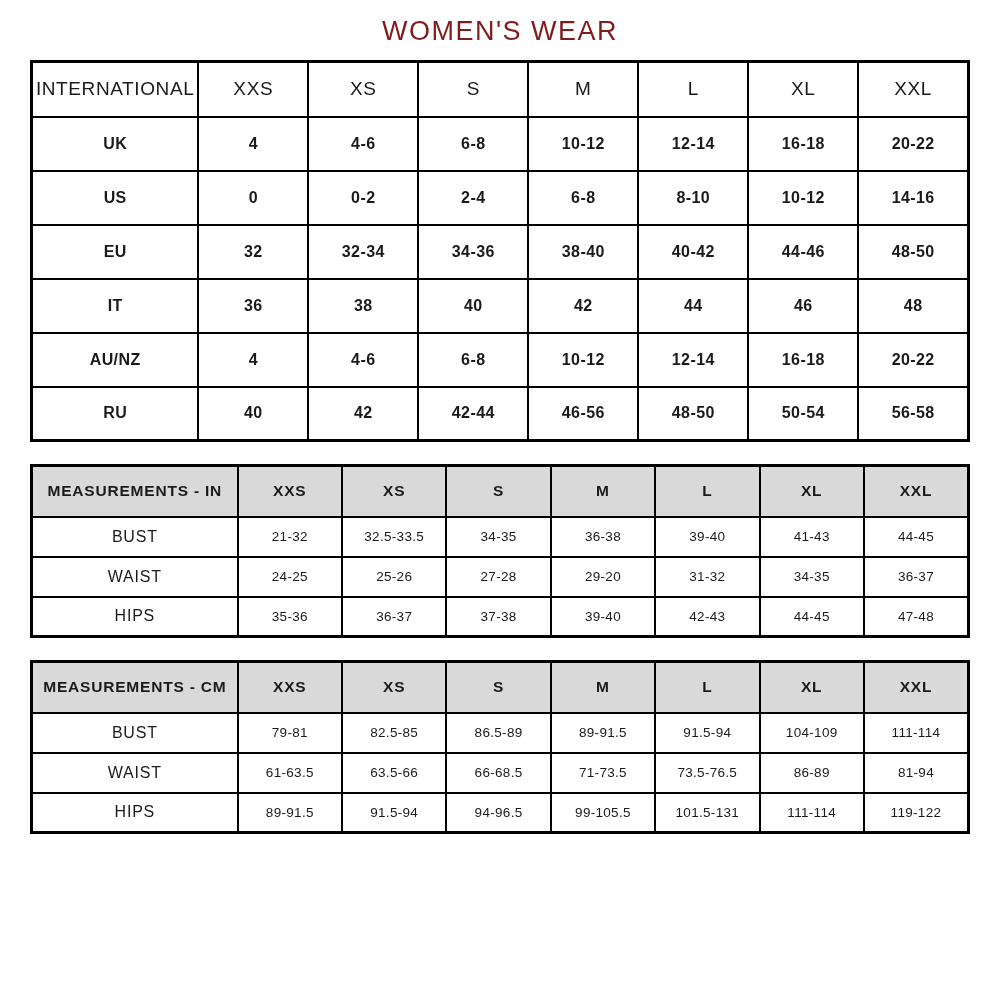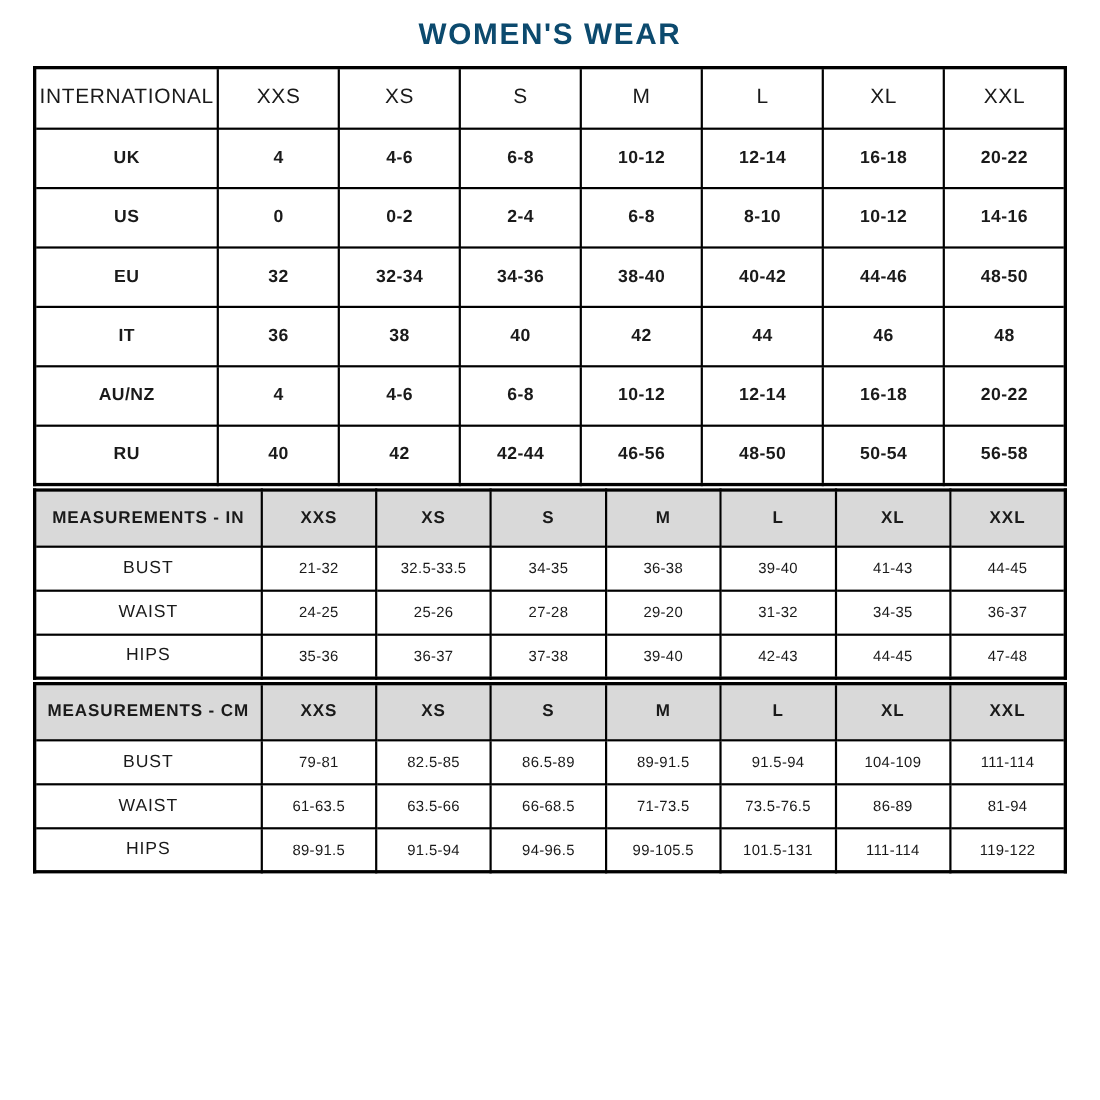--- a/index.html
+++ b/index.html
@@ -11,25 +11,25 @@
   }
   .page {
     width: 1000px;
     height: 1000px;
     padding: 0 30px;
     background: #ffffff;
   }
   .page-title {
     text-align: center;
     font-size: 27px;
-    font-weight: bold;
+    font-weight: normal;
     letter-spacing: 1.5px;
     margin: 0;
     padding: 16px 0 13px 0;
-    color: #0c4a6e;
+    color: #7f1d1d;
   }
   table {
     width: 100%;
     border-collapse: collapse;
     table-layout: fixed;
     border: 3px solid #000000;
   }
   th, td {
     border: 2px solid #000000;
     text-align: center;
@@ -52,21 +52,21 @@
     letter-spacing: 0.6px;
     font-weight: normal;
   }
   .conv-data-row td {
     height: 54px;
     font-size: 16px;
     letter-spacing: 0.4px;
     font-weight: bold;
   }
   
-  .meas { margin-top: 2px; }
+  .meas { margin-top: 22px; }
   .meas-head-row th {
     background: #d9d9d9;
     height: 51px;
     font-size: 15.5px;
     font-weight: bold;
     letter-spacing: 0.8px;
   }
   .meas-data-row td {
     height: 40px;
     font-size: 13.5px;

